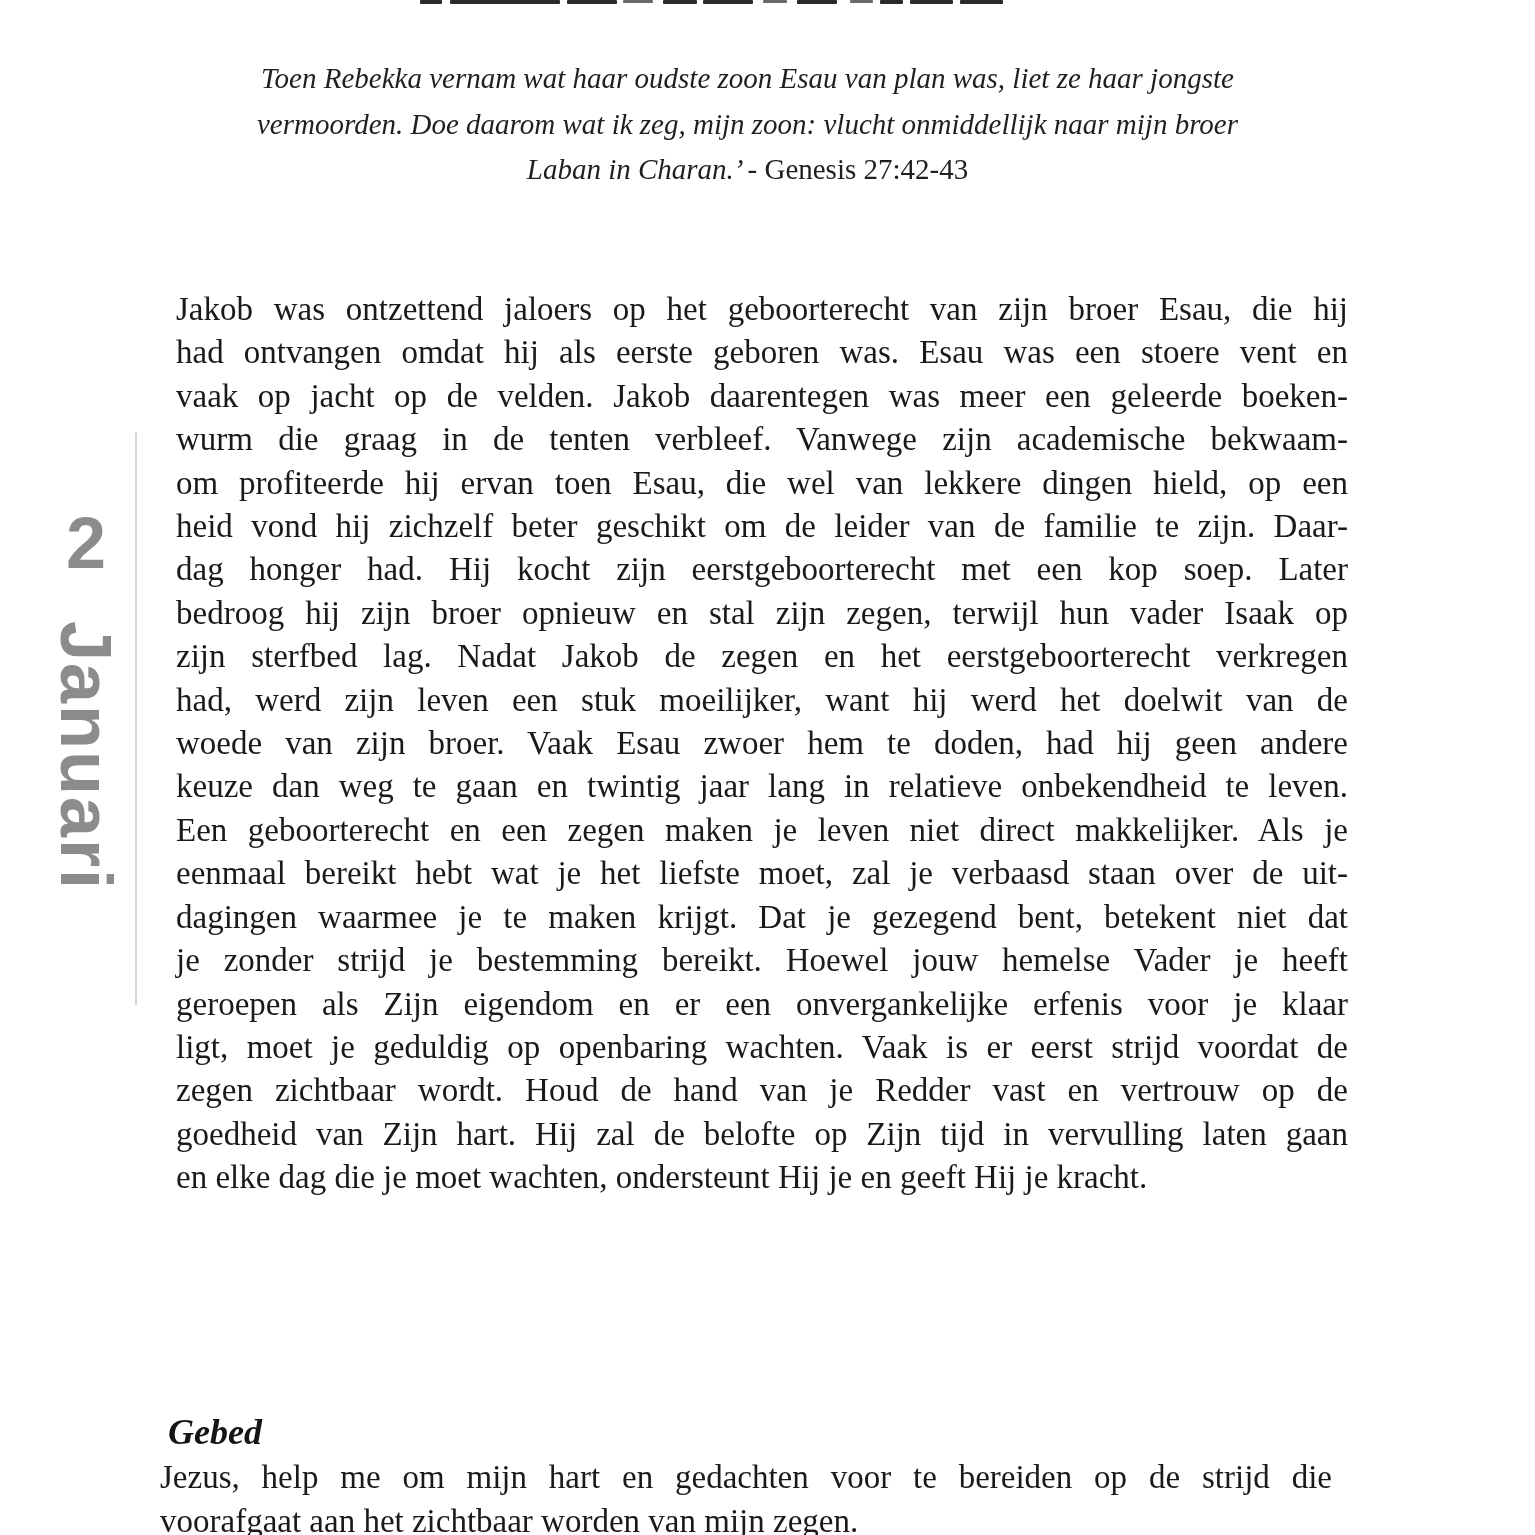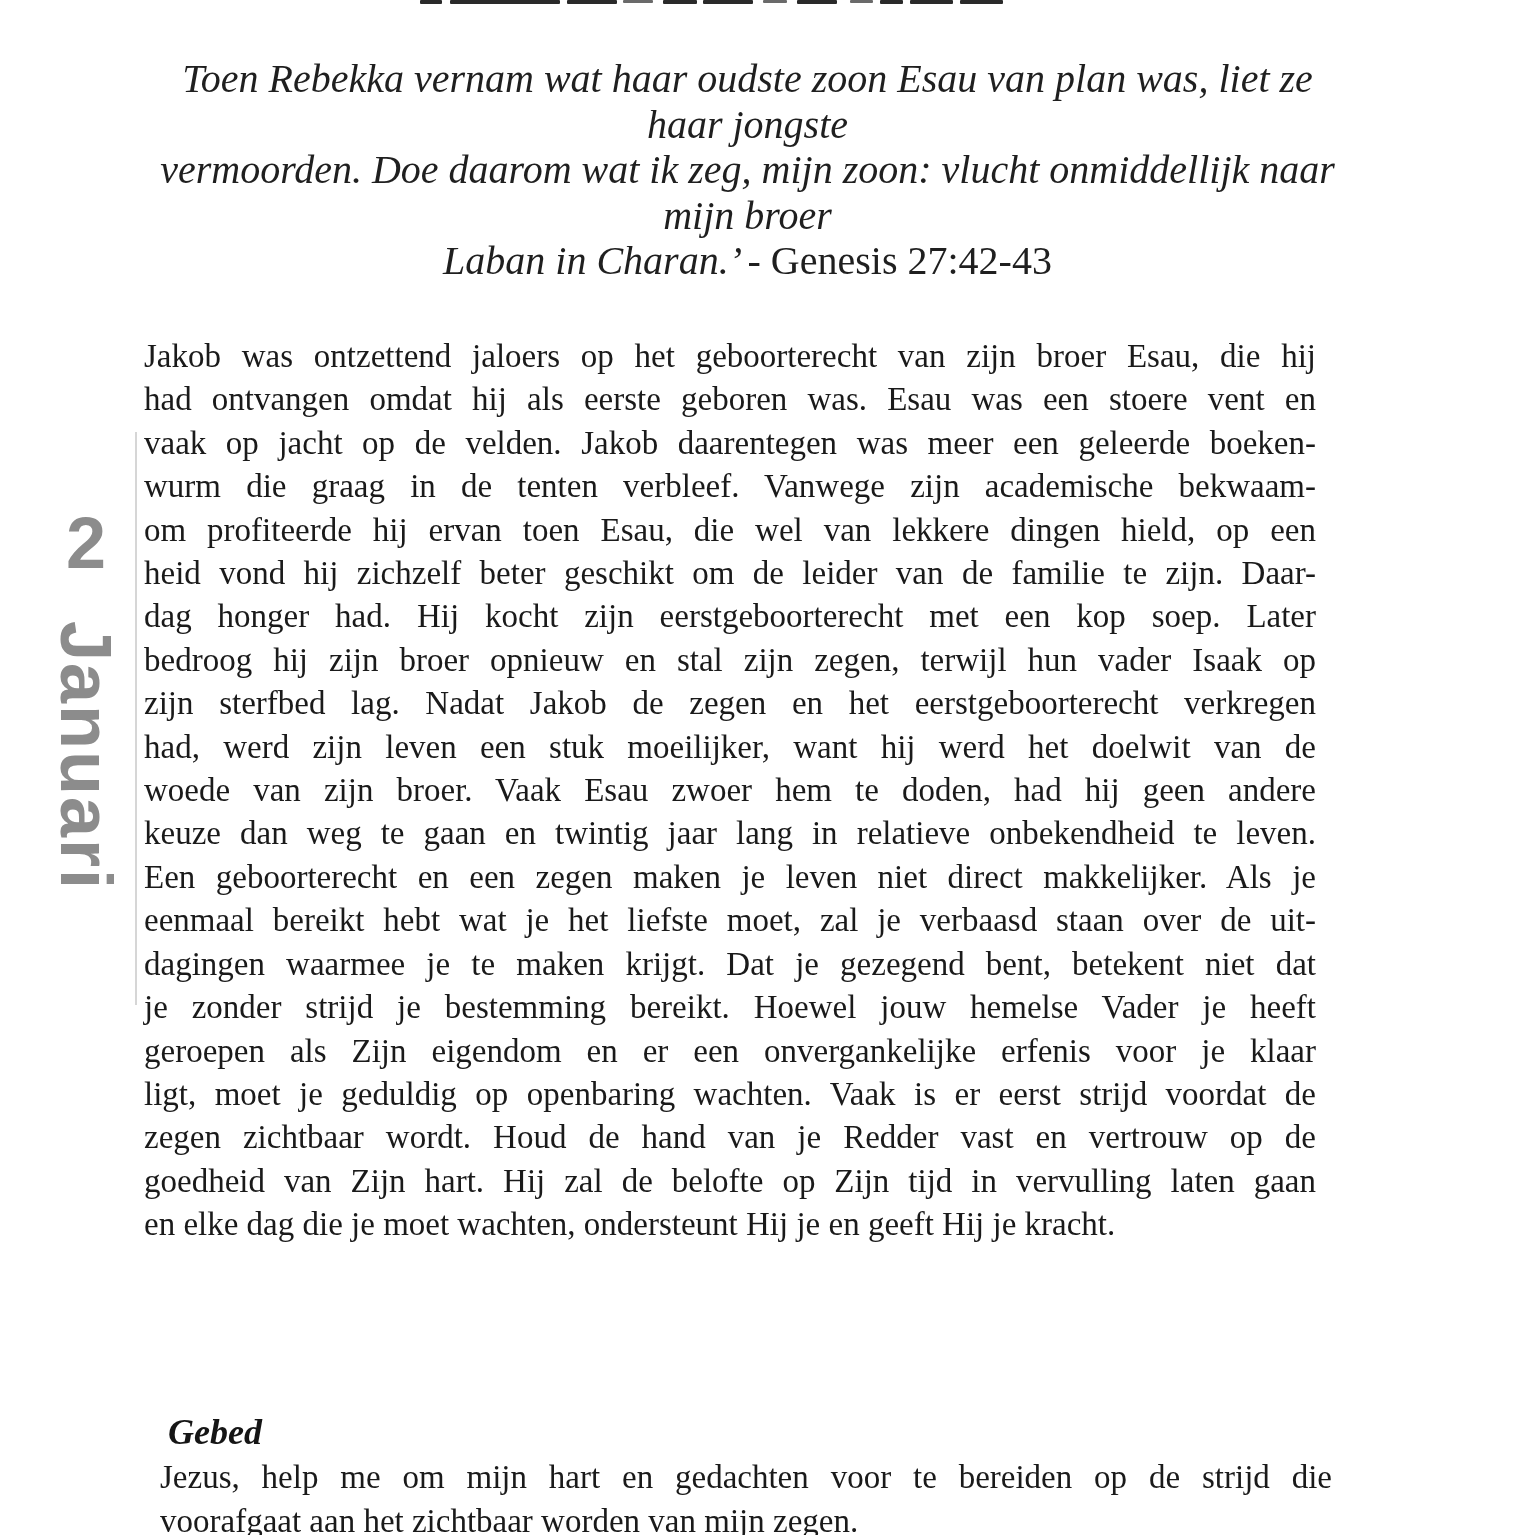--- a/index.html
+++ b/index.html
@@ -47,21 +47,21 @@
   .seg12 { width: 43px; }
 
   
   .verse {
     position: absolute;
     top: 56px;
     left: 160px;
     width: 1175px;
     text-align: center;
     font-style: italic;
-    font-size: 40px;
+    font-size: 29px;
     line-height: 45.5px;
     color: #1f1f1f;
   }
   .verse .verse-ref {
     font-style: normal;
     text-align: center;
   }
 
   
   .date-sidebar {
@@ -90,26 +90,25 @@
     left: 135px;
     top: 432px;
     width: 2px;
     height: 573px;
   }
 
   
   .body-text {
     position: absolute;
     top: 288px;
-    left: 144px;
+    left: 176px;
     width: 1172px;
     font-size: 33px;
     line-height: 43.4px;
     color: #1a1a1a;
-    margin-top: 47px;
   }
   .body-line {
     text-align: justify;
     text-align-last: justify;
     white-space: nowrap;
   }
   .body-line.last {
     text-align-last: left;
     white-space: normal;
   }

